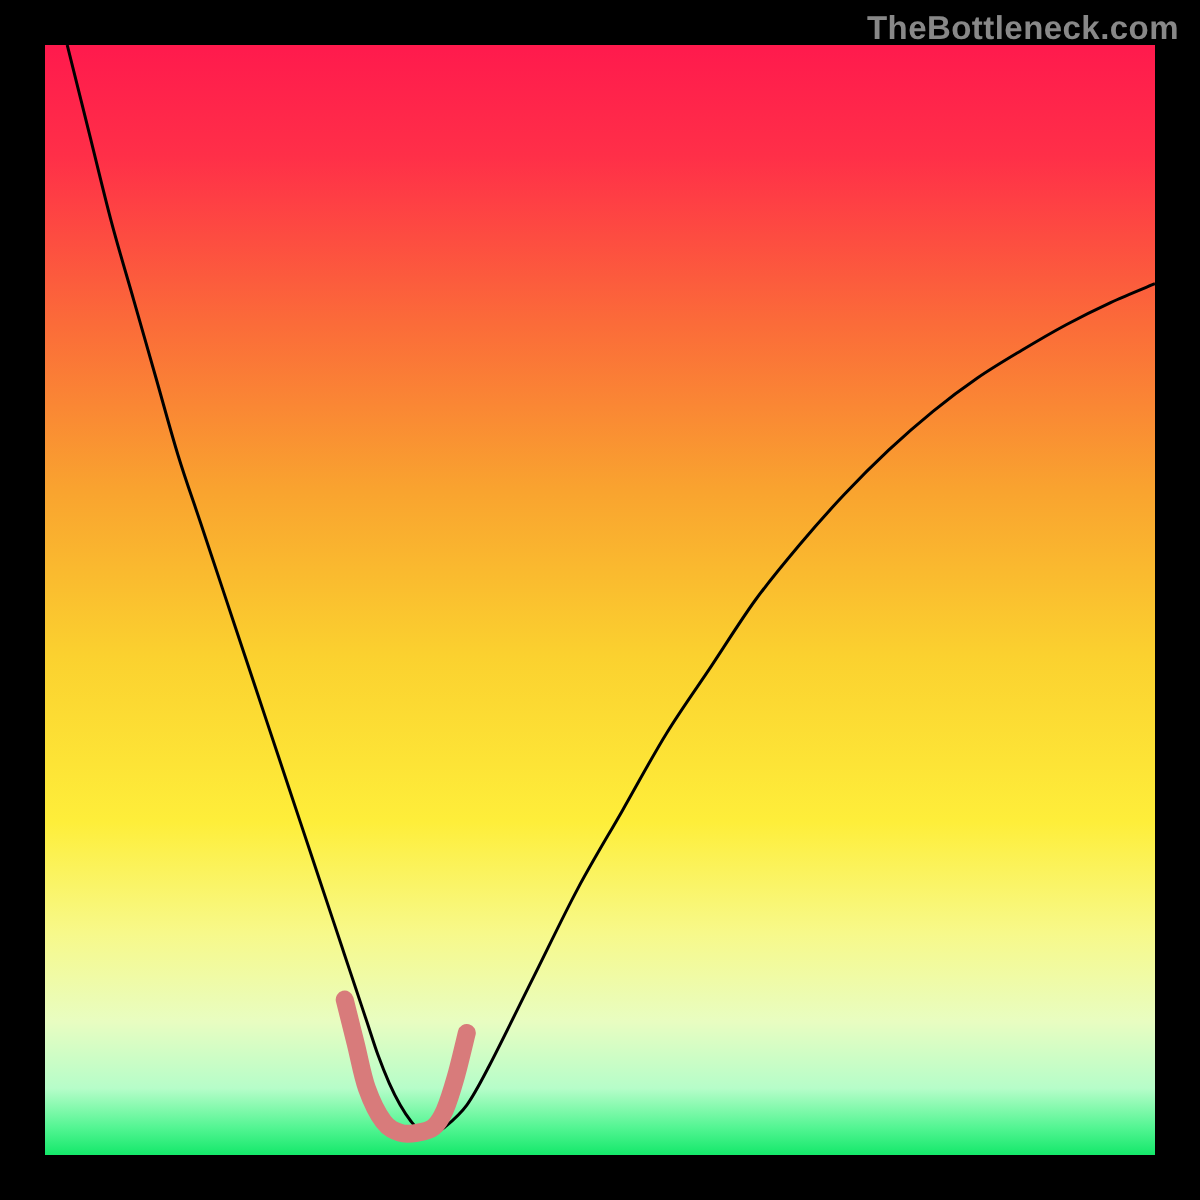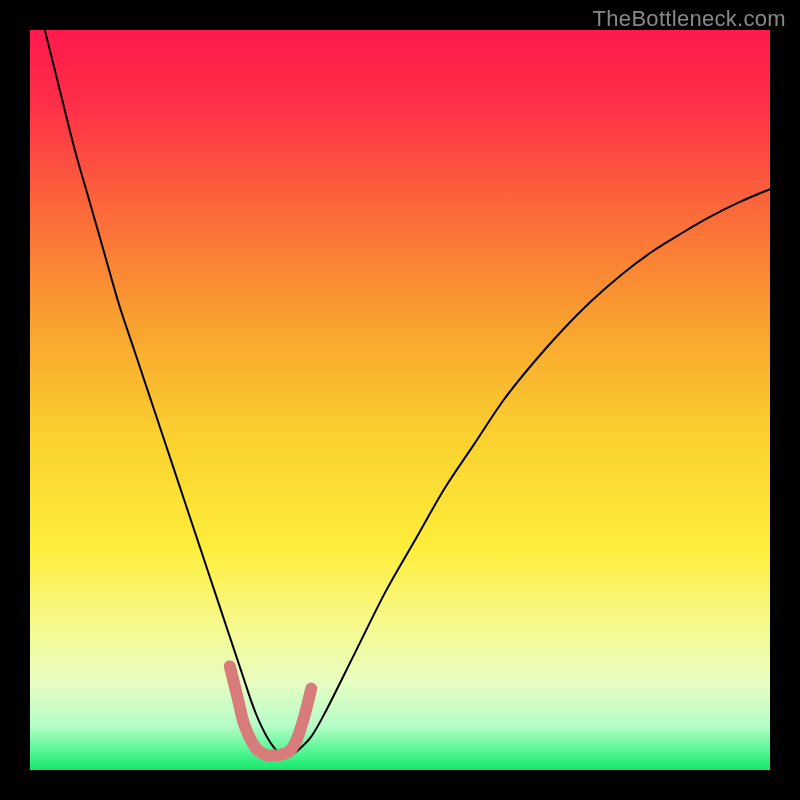--- a/index.html
+++ b/index.html
@@ -16,21 +16,21 @@
     width: 800px;
     height: 800px;
     background: #000;
   }
   .watermark {
     position: absolute;
     top: 6px;
     right: 14px;
     color: #888;
     font-size: 22px;
-    font-weight: 400;
+    font-weight: 700;
     letter-spacing: 0.3px;
     z-index: 10;
   }
   .plot-wrap {
     position: absolute;
     left: 30px;
     top: 30px;
     width: 740px;
     height: 740px;
   }

